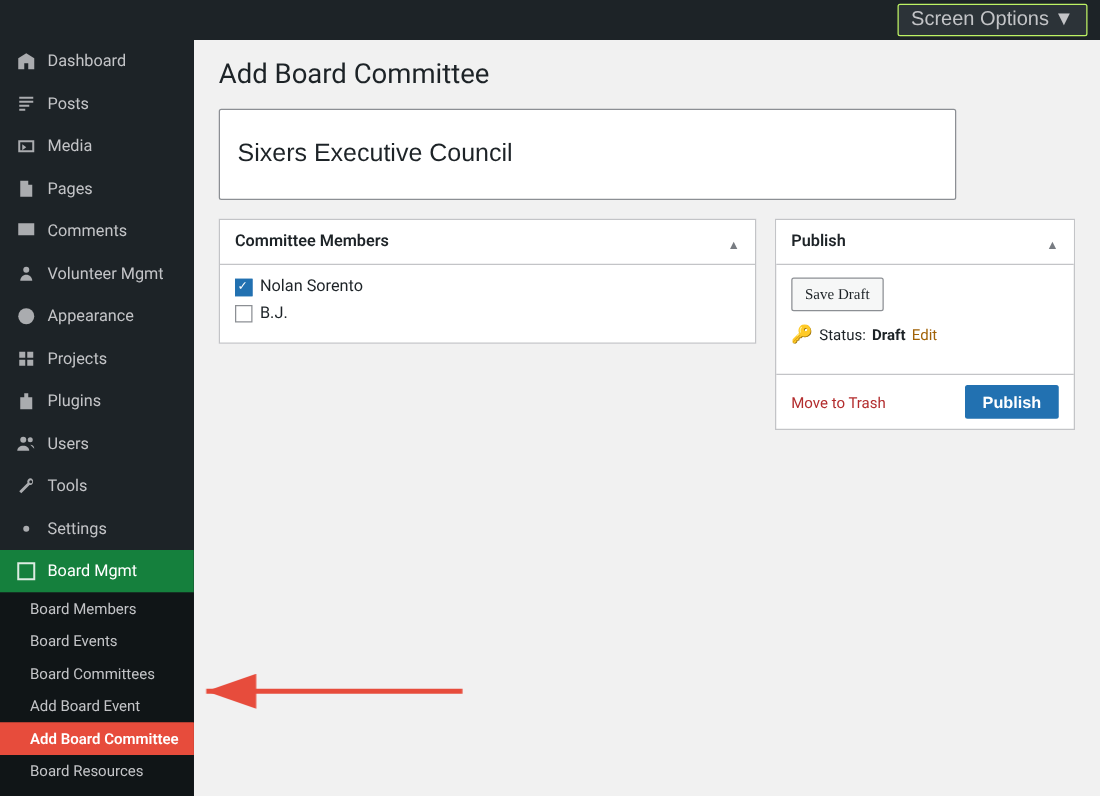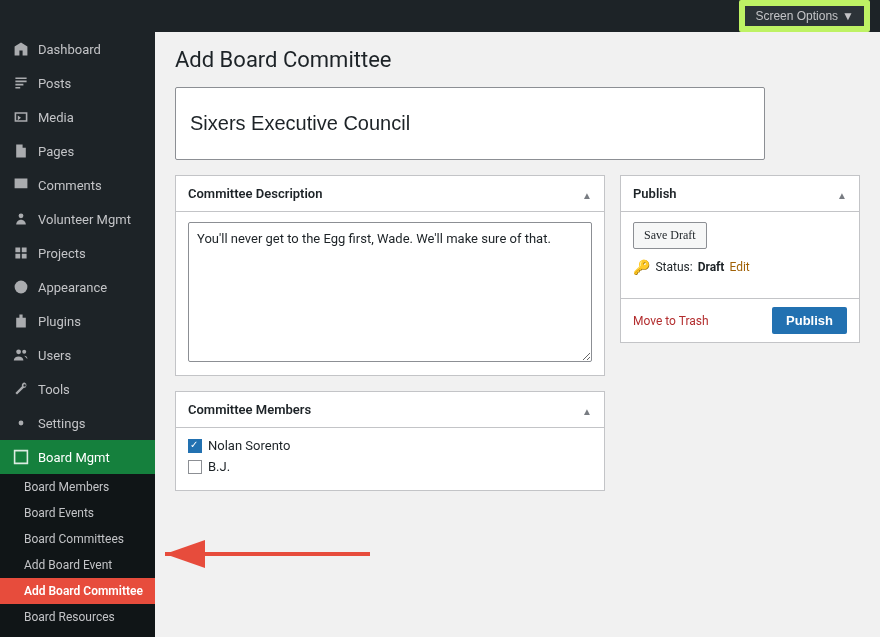--- a/index.html
+++ b/index.html
@@ -1,20 +1,20 @@
 <!DOCTYPE html>
 <html><head>
   <meta charset="utf-8">
   <style>
     * { box-sizing: border-box; margin: 0; padding: 0; }
     body { font-family: -apple-system, BlinkMacSystemFont, "Segoe UI", Roboto, sans-serif; font-size: 13px; background: #f1f1f1; display: flex; flex-direction: column; height: 637px; overflow: hidden; }
 
     
     .top-bar { background: #1d2327; height: 32px; display: flex; align-items: center; justify-content: flex-end; padding: 0 10px; flex-shrink: 0; }
-    .screen-options-btn { background: #2c3338; color: #c3c4c7; border: 6px solid #bef264; padding: 3px 10px; font-size: 12px; cursor: pointer; border-radius: 2px; display: flex; align-items: center; gap: 4px; }
+    .screen-options-btn { background: #2c3338; color: #c3c4c7; border: 1px solid #bef264; padding: 3px 10px; font-size: 16px; cursor: pointer; border-radius: 2px; display: flex; align-items: center; gap: 4px; }
 
     
     .layout { display: flex; flex: 1; overflow: hidden; }
 
     
     .sidebar { width: 155px; background: #1d2327; color: #c3c4c7; flex-shrink: 0; overflow-y: auto; }
     .sidebar-item { display: flex; align-items: center; gap: 8px; padding: 8px 10px 8px 12px; cursor: pointer; font-size: 13px; color: #c3c4c7; text-decoration: none; }
     .sidebar-icon { width: 18px; height: 18px; display: flex; align-items: center; justify-content: center; flex-shrink: 0; opacity: 0.85; }
     .sidebar-icon svg { width: 16px; height: 16px; fill: currentColor; }
 
@@ -145,34 +145,34 @@
             <circle cx="10" cy="6" r="3"></circle>
             <path d="M4 17c0-3.3 2.7-6 6-6s6 2.7 6 6"></path>
           </svg>
       </span>
       <span>Volunteer Mgmt</span>
     </div>
 
     <div class="sidebar-item">
       <span class="sidebar-icon">
         <svg viewBox="0 0 20 20">
-            <path d="M3 3h6v6H3zm8 0h6v6h-6zm-8 8h6v6H3zm8 0h6v6h-6z"></path>
-          </svg>
-      </span>
-      <span>Projects</span>
-    </div>
-
-    <div class="sidebar-item">
-      <span class="sidebar-icon">
-        <svg viewBox="0 0 20 20">
             <circle cx="10" cy="10" r="8"></circle>
             <path d="M10 2v16M2 10h16M4.9 4.9l10.2 10.2M15.1 4.9L4.9 15.1"></path>
           </svg>
       </span>
       <span>Appearance</span>
+    </div>
+
+    <div class="sidebar-item">
+      <span class="sidebar-icon">
+        <svg viewBox="0 0 20 20">
+            <path d="M3 3h6v6H3zm8 0h6v6h-6zm-8 8h6v6H3zm8 0h6v6h-6z"></path>
+          </svg>
+      </span>
+      <span>Projects</span>
     </div>
 
     <div class="sidebar-item">
       <span class="sidebar-icon">
         <svg viewBox="0 0 20 20">
             <path d="M8 2v4H4v12h12V6h-4V2H8zm0 0"></path>
             <path d="M8 10h4M10 8v4"></path>
           </svg>
       </span>
       <span>Plugins</span>
@@ -233,29 +233,20 @@
 
   <main class="main">
     <h1 class="page-title">Add Board Committee</h1>
 
     <input type="text" class="title-input" value="Sixers Executive Council" style="">
 
     <div class="content-area">
 
       <div class="main-column">
 
-        <div class="panel">
-          <div class="panel-header">
-            <span class="panel-title">Committee Description</span>
-            <span class="panel-toggle chevron-up"></span>
-          </div>
-          <div class="panel-body">
-            <textarea class="desc-textarea" style="">You'll never get to the Egg first, Wade. We'll make sure of that.</textarea>
-          </div>
-        </div>
 
         <div class="panel">
           <div class="panel-header">
             <span class="panel-title">Committee Members</span>
             <span class="panel-toggle chevron-up"></span>
           </div>
           <div class="panel-body">
             <div class="member-item">
               <div class="member-checkbox checked"></div>
               <label class="member-label">Nolan Sorento</label>

